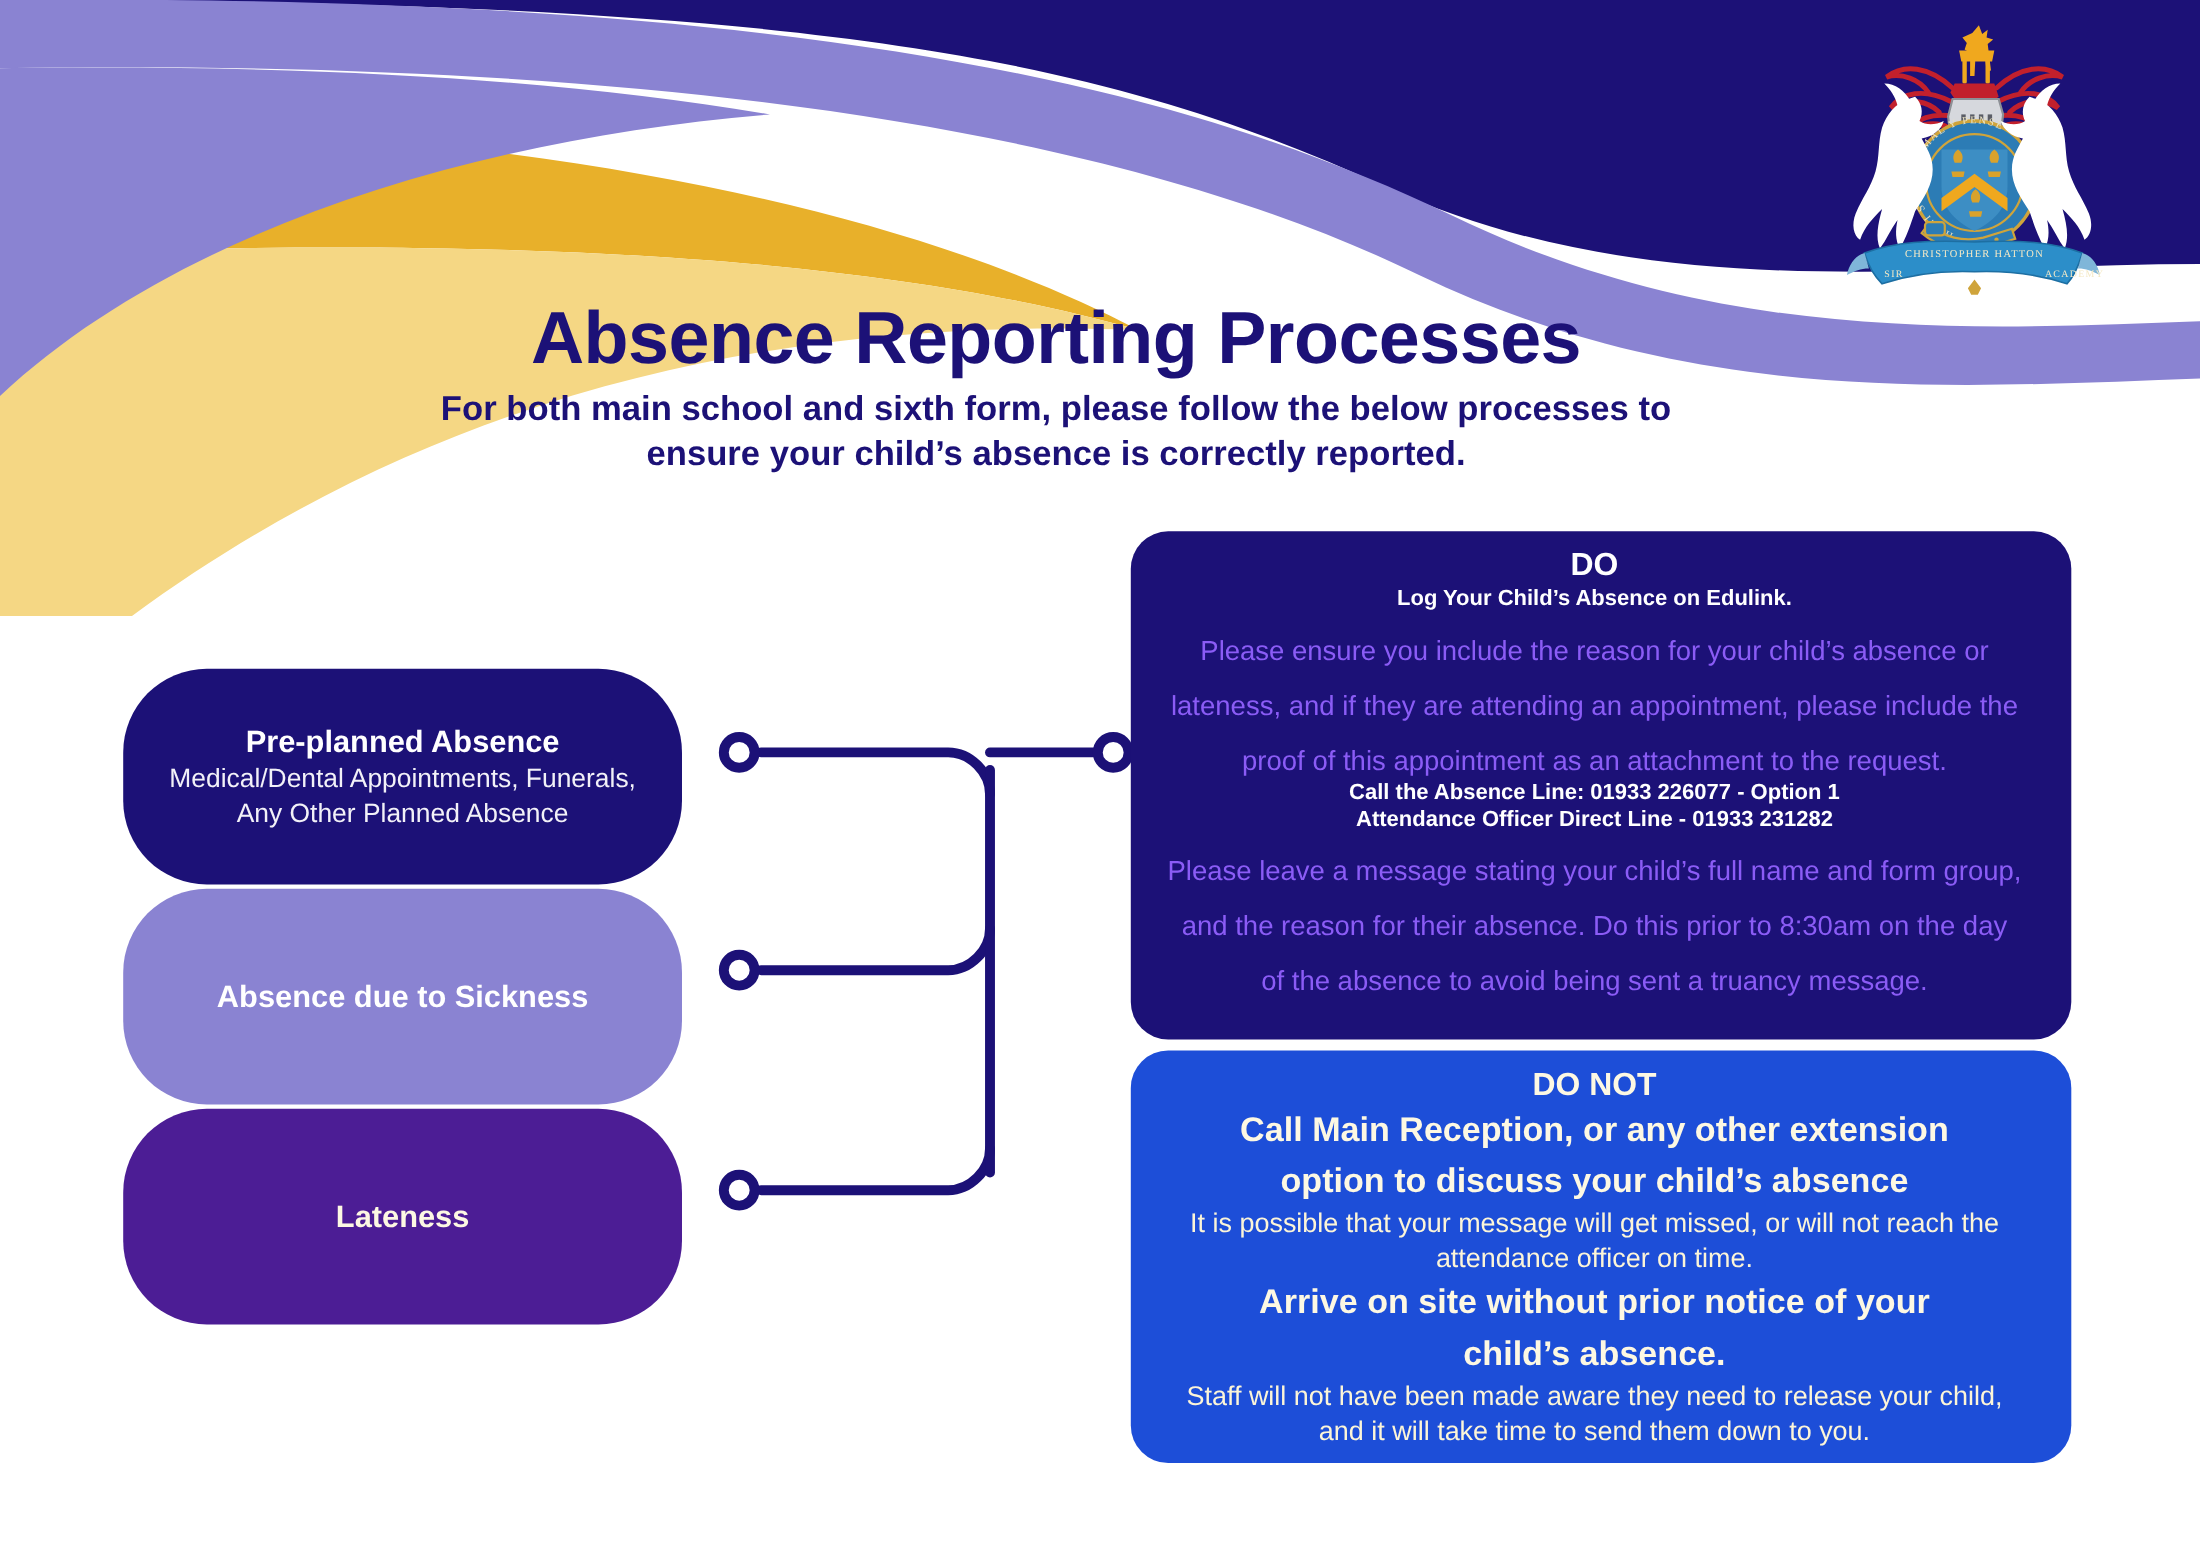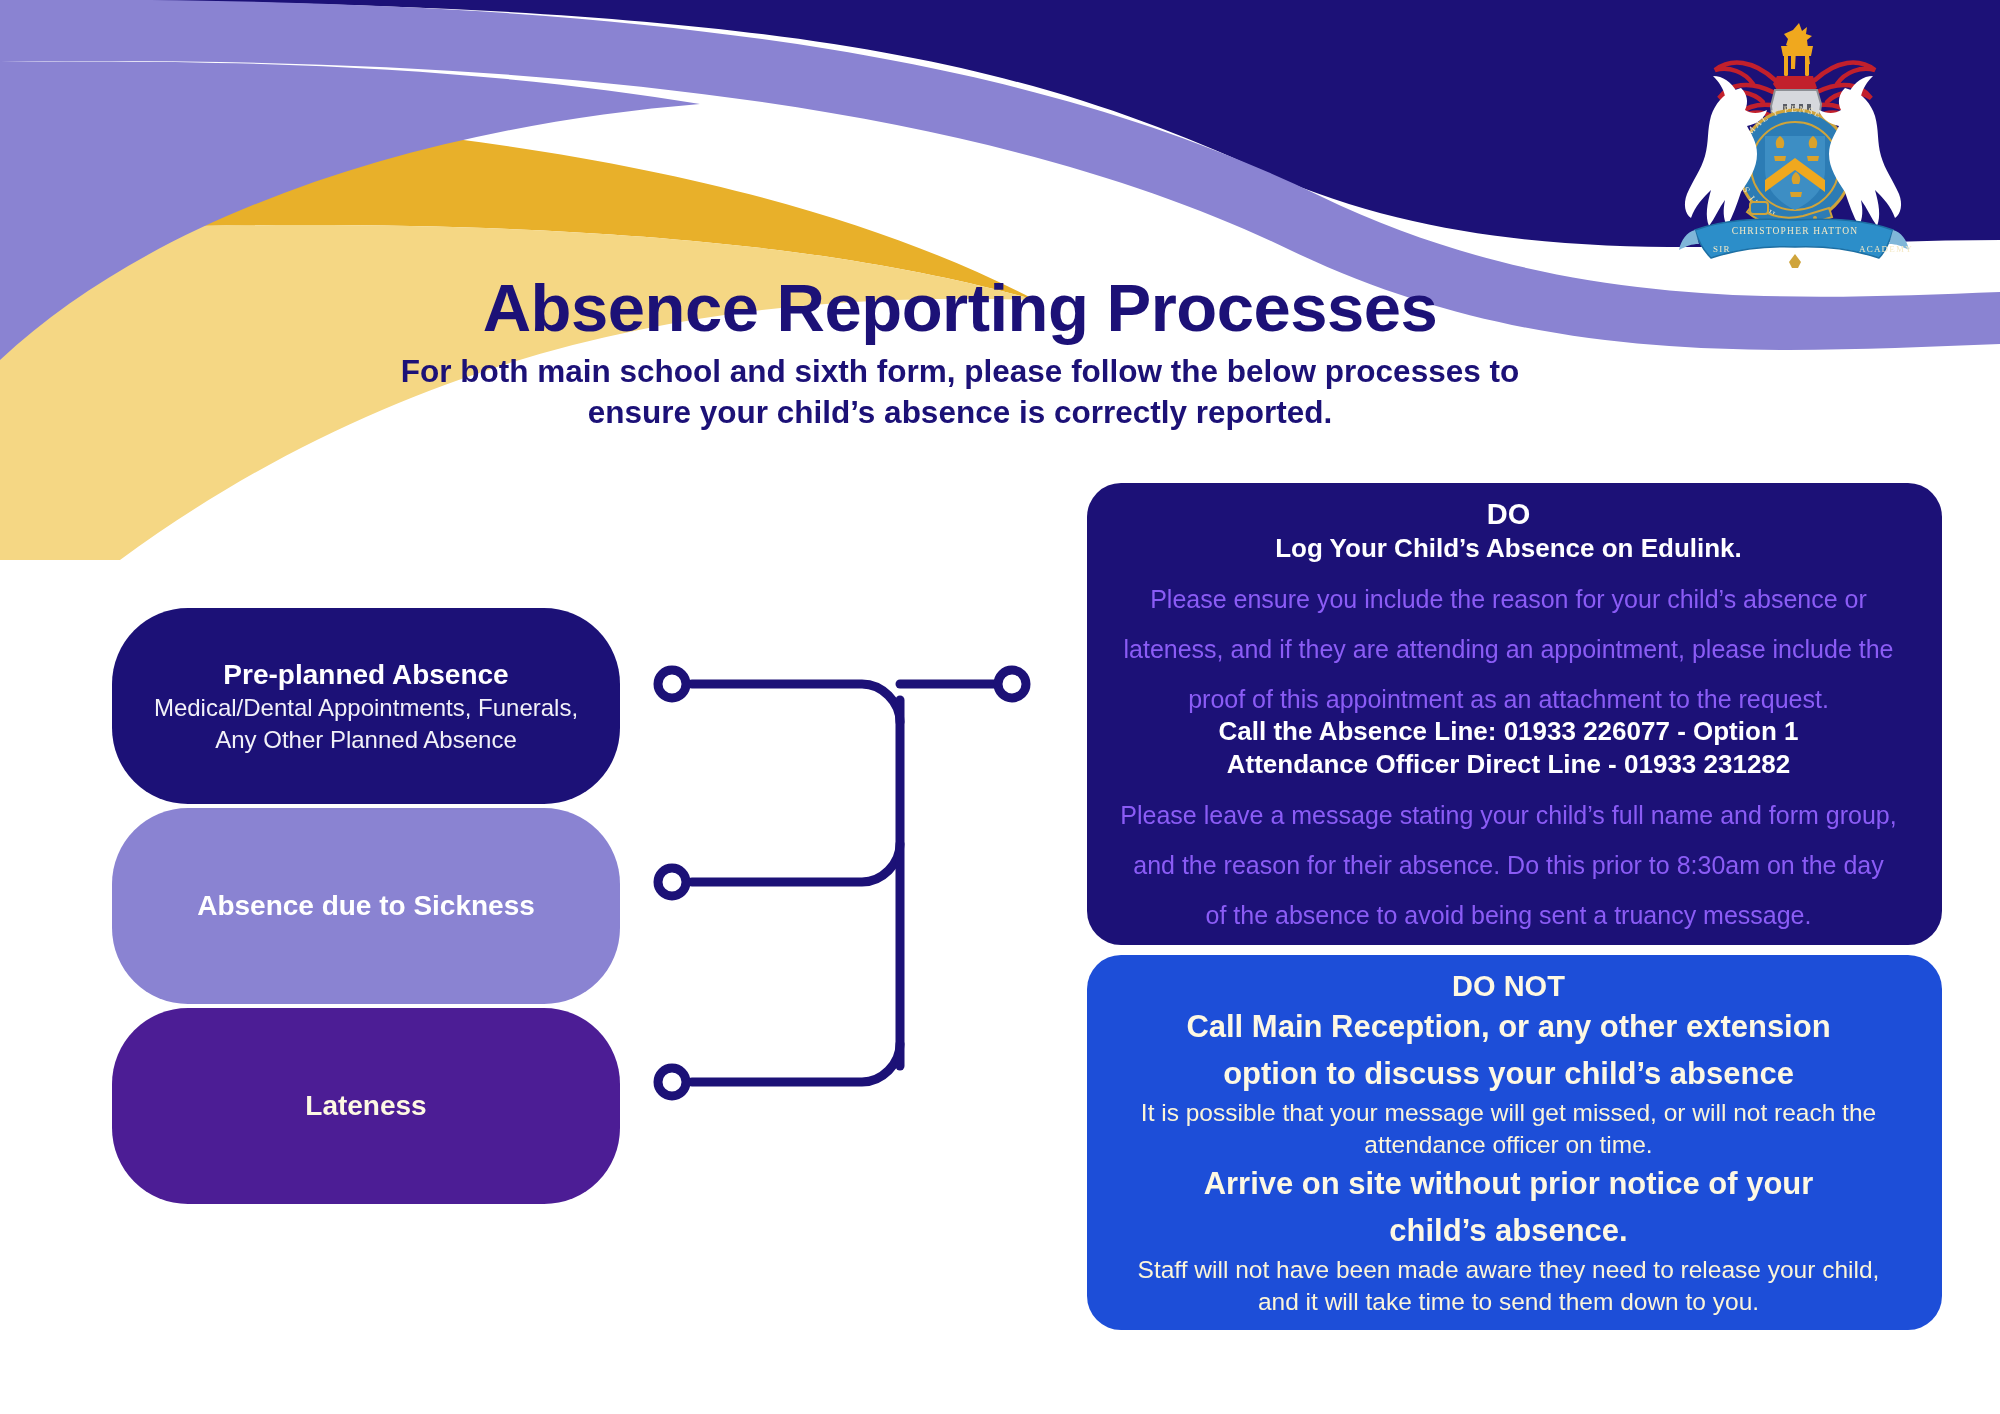--- a/index.html
+++ b/index.html
@@ -85,21 +85,21 @@
 
   
   #connectors {
     position: absolute; left: 620px; top: 580px;
     width: 480px; height: 620px;
   }
 
   
   .infobox {
     position: absolute;
-    left: 1087px;
+    left: 1028px;
     width: 855px;
     border-radius: 34px;
     padding: 14px 38px 16px 26px;
     text-align: center;
   }
   #box-do {
     top: 483px;
     height: 462px;
     background: #1c1177;
   }
@@ -108,21 +108,21 @@
     height: 375px;
     background: #1d4ed8;
   }
 
   .kicker {
     font-size: 29px;
     font-weight: bold;
     line-height: 1.22;
   }
   .headline {
-    font-size: 26px;
+    font-size: 20px;
     font-weight: bold;
     line-height: 1.26;
   }
   .bodytext {
     font-size: 25px;
     font-weight: normal;
     line-height: 1.28;
   }
   #box-do .kicker, #box-do .headline { color: #ffffff; }
   #box-do .bodytext { color: #8b5cf6; margin-top: 18px; }

